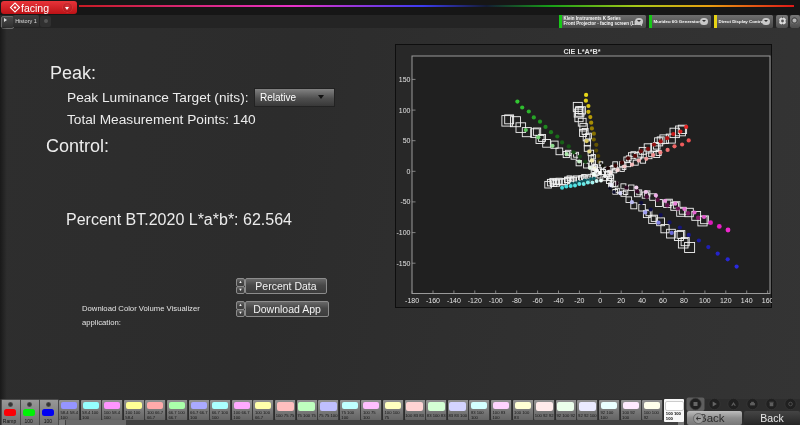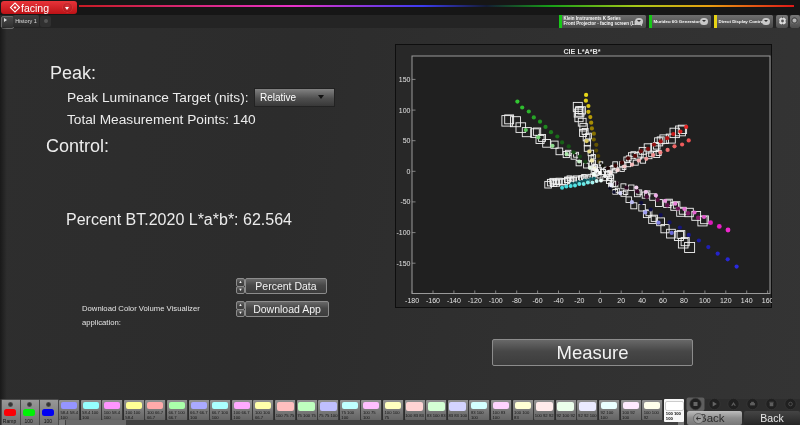--- a/index.html
+++ b/index.html
@@ -411,21 +411,20 @@
 <rect x="599.2" y="161.8" width="3.5" height="3.5" fill="none" stroke="#f2f2f2" stroke-width="0.9" opacity="1.00"></rect>
 <circle cx="600.0" cy="173.0" r="2.0" fill="#ffffff"></circle>
 <circle cx="605.0" cy="176.0" r="2.0" fill="#f2f2f2"></circle>
 <circle cx="597.0" cy="170.5" r="2.0" fill="#fafafa"></circle>
 <circle cx="603.0" cy="165.5" r="2.0" fill="#111108"></circle>
 <circle cx="608.0" cy="168.0" r="2.0" fill="#1a0505"></circle>
 <circle cx="611.0" cy="185.0" r="2.0" fill="#efefff"></circle>
 <circle cx="594.0" cy="174.5" r="2.0" fill="#f4fff8"></circle>
 </svg>
 
- <div class="abs grybtn" style="left:492px;top:339px;width:201px;height:27px;font-size:18.5px;line-height:26px;box-sizing:border-box">Measure</div>
 
  <div class="abs" style="left:0;top:398.5px;width:800px;height:26.5px;background:#2d2d2d"></div>
  <div class="abs" style="left:59px;top:420px;width:625px;height:4.5px;background:#414141"></div>
  <div class="abs" style="left:59px;top:420px;width:6px;height:4.5px;background:#7a7a7a"></div>
  <div class="abs" style="left:678px;top:420px;width:6px;height:4.5px;background:#7a7a7a"></div>
  <div class="abs" style="left:66px;top:420px;width:60px;height:4.5px;background:#6a6a6a"></div>
 <div class="abs" style="left:0.5px;top:399px;width:18px;height:25.5px;background:linear-gradient(#989898,#6e6e6e);border-radius:1px;border:1px solid #4a4a4a">
 <div class="abs" style="left:6.5px;top:2px;width:4.5px;height:4.5px;border-radius:50%;background:radial-gradient(circle,#333 30%,#4a4a4a 55%,#666 80%)"></div>
 <div class="abs" style="left:2px;top:8.5px;width:12px;height:7.5px;border-radius:2.5px;background:#fb0006"></div>
 <div class="abs" style="left:0;top:17.5px;width:16px;text-align:center;font-size:5px;color:#111">Ramp</div>

